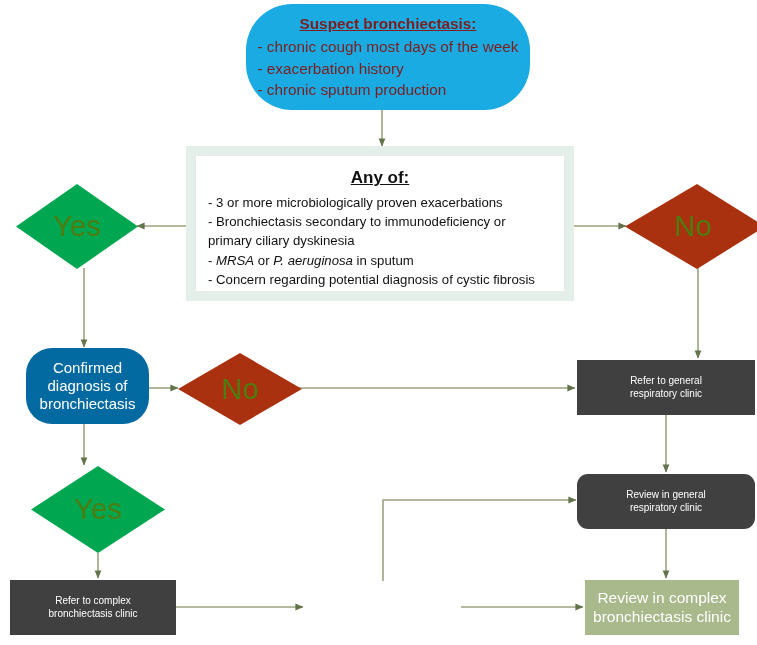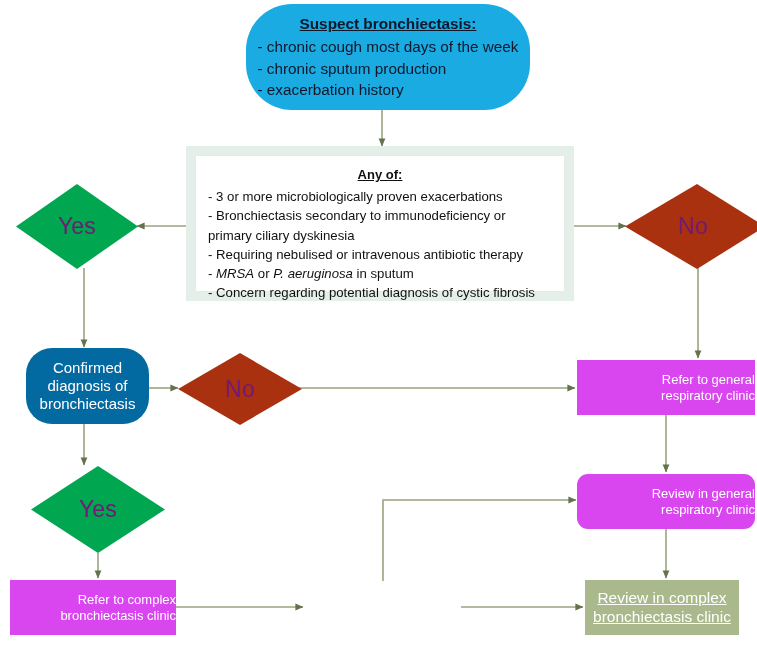--- a/index.html
+++ b/index.html
@@ -34,34 +34,33 @@
   .node .lbl {
     display: block;
     width: 100%;
     white-space: pre-line;
   }
 
   
   .pill-blue {
     background: #1aabe3;
     border-radius: 46px;
-    color: #0f172a;
+    color: #7f1d1d;
     font-size: 15.5px;
   }
   .pill-red {
     background: #0369a1;
     border-radius: 26px;
     font-size: 15px;
   }
 
   
   .rect-blue {
-    background: #d946ef;
-    font-size: 13px;
-    text-align: right;
+    background: #404040;
+    font-size: 10px;
   }
   .rect-sage {
     background: #a9b98c;
     font-size: 15.5px;
   }
 
   
   .panel {
     position: absolute;
     box-sizing: border-box;
@@ -78,40 +77,40 @@
     padding: 10px 12px 10px 12px;
     color: #111111;
     font-size: 13.2px;
     line-height: 1.46;
     text-align: left;
   }
   .panel-title {
     text-align: center;
     font-weight: bold;
     text-decoration: underline;
-    font-size: 13px;
+    font-size: 17px;
     margin-bottom: 2px;
   }
   .panel-line { white-space: pre-wrap; }
   .panel-line i { }
 
   
   .diamond {
     position: absolute;
     z-index: 3;
   }
   .diamond svg { display: block; }
   .diamond .dtext {
     position: absolute;
     inset: 0;
     display: flex;
     align-items: center;
     justify-content: center;
-    color: #701a75;
-    font-size: 23px;
+    color: #4d7c0f;
+    font-size: 29px;
     letter-spacing: .2px;
     pointer-events: none;
   }
 
   
   .top-body {
     text-align: left;
     font-size: 15.3px;
     line-height: 1.42;
     padding: 0 8px;
@@ -172,31 +171,30 @@
       <line x1="461" y1="607" x2="583" y2="607" marker-end="url(#ah)"></line>
 
       <line x1="666" y1="529" x2="666" y2="578" marker-end="url(#ah)"></line>
     </g>
   </svg>
 
   <div class="node pill-blue" style="left:246px; top:4px; width:284px; height:106px;">
     <div class="top-body">
       <div class="top-title">Suspect bronchiectasis:</div>
       <div>- chronic cough most days of the week</div>
+      <div>- exacerbation history</div>
       <div>- chronic sputum production</div>
-      <div>- exacerbation history</div>
     </div>
   </div>
 
   <div class="panel" style="left:186px; top:146px; width:388px; height:155px;">
     <div class="panel-inner">
       <div class="panel-title">Any of:</div>
       <div class="panel-line">- 3 or more microbiologically proven exacerbations</div>
       <div class="panel-line">- Bronchiectasis secondary to immunodeficiency or primary ciliary dyskinesia</div>
-      <div class="panel-line">- Requiring nebulised or intravenous antibiotic therapy</div>
       <div class="panel-line"><span>- </span><i>MRSA</i><span> or </span><i>P. aeruginosa</i><span> in sputum</span></div>
       <div class="panel-line">- Concern regarding potential diagnosis of cystic fibrosis</div>
     </div>
   </div>
 
   <div class="diamond" style="left:16px; top:184px; width:122px; height:85px;">
     <svg width="122" height="85" viewBox="0 0 122 85" xmlns="http://www.w3.org/2000/svg">
       <polygon points="61,0 122,42.5 61,85 0,42.5" fill="#00a650"></polygon>
     </svg>
     <div class="dtext">Yes</div>
@@ -238,18 +236,18 @@
     <span class="lbl">Review in general
 respiratory clinic</span>
   </div>
 
   <div class="node rect-blue" style="left:10px; top:580px; width:166px; height:55px;">
     <span class="lbl">Refer to complex
 bronchiectasis clinic</span>
   </div>
 
 
-  <div class="node rect-sage" style="left:585px; top:580px; width:154px; height:55px;text-decoration:underline;">
+  <div class="node rect-sage" style="left:585px; top:580px; width:154px; height:55px;">
     <span class="lbl">Review in complex
 bronchiectasis clinic</span>
   </div>
 
 </div>
 
 </body></html>

